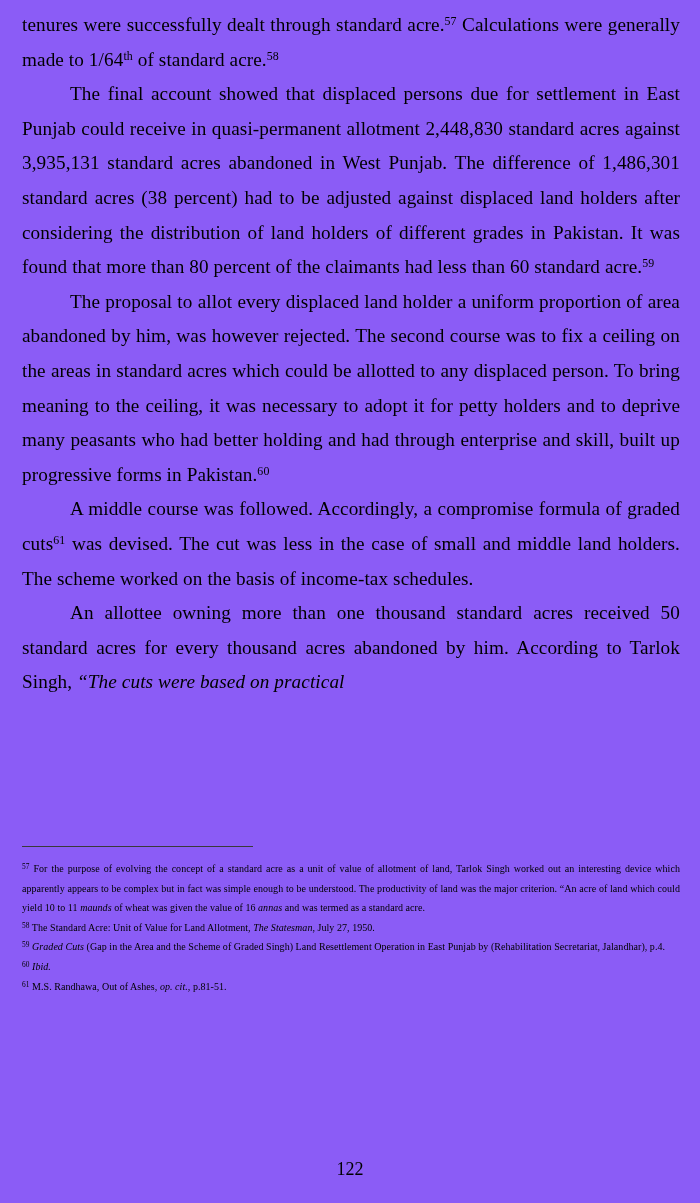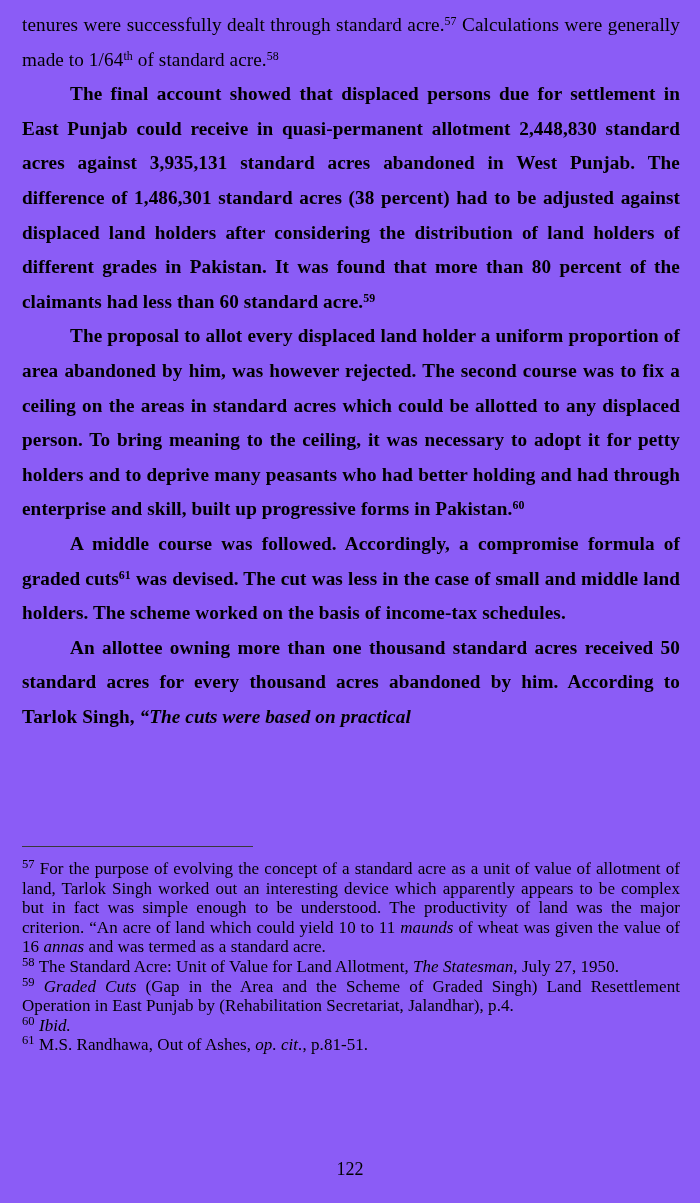--- a/index.html
+++ b/index.html
@@ -33,21 +33,20 @@
     margin: 0;
     font-size: 19.2px;
     line-height: 34.6px;
     text-align: justify;
     text-justify: inter-word;
     letter-spacing: 0.1px;
     hyphens: none;
   }
   p.para.indent {
     text-indent: 48px;
-    font-weight: bold;
   }
   p.para.cont {
     text-indent: 0;
   }
   sup {
     font-size: 0.62em;
     line-height: 0;
     vertical-align: 0.52em;
   }
   i, .ital { font-style: italic; }
@@ -59,21 +58,21 @@
     width: 658px;
   }
   .fn-rule {
     width: 231px;
     height: 0;
     border-top: 1.4px solid #3a3a3a;
     margin: 0 0 12px 0;
   }
   p.fn {
     margin: 0;
-    font-size: 17px;
+    font-size: 10px;
     line-height: 19.6px;
     text-align: justify;
     text-justify: inter-word;
     letter-spacing: 0.05px;
   }
   p.fn sup {
     font-size: 0.74em;
     vertical-align: 0.45em;
   }
   .pageno {

